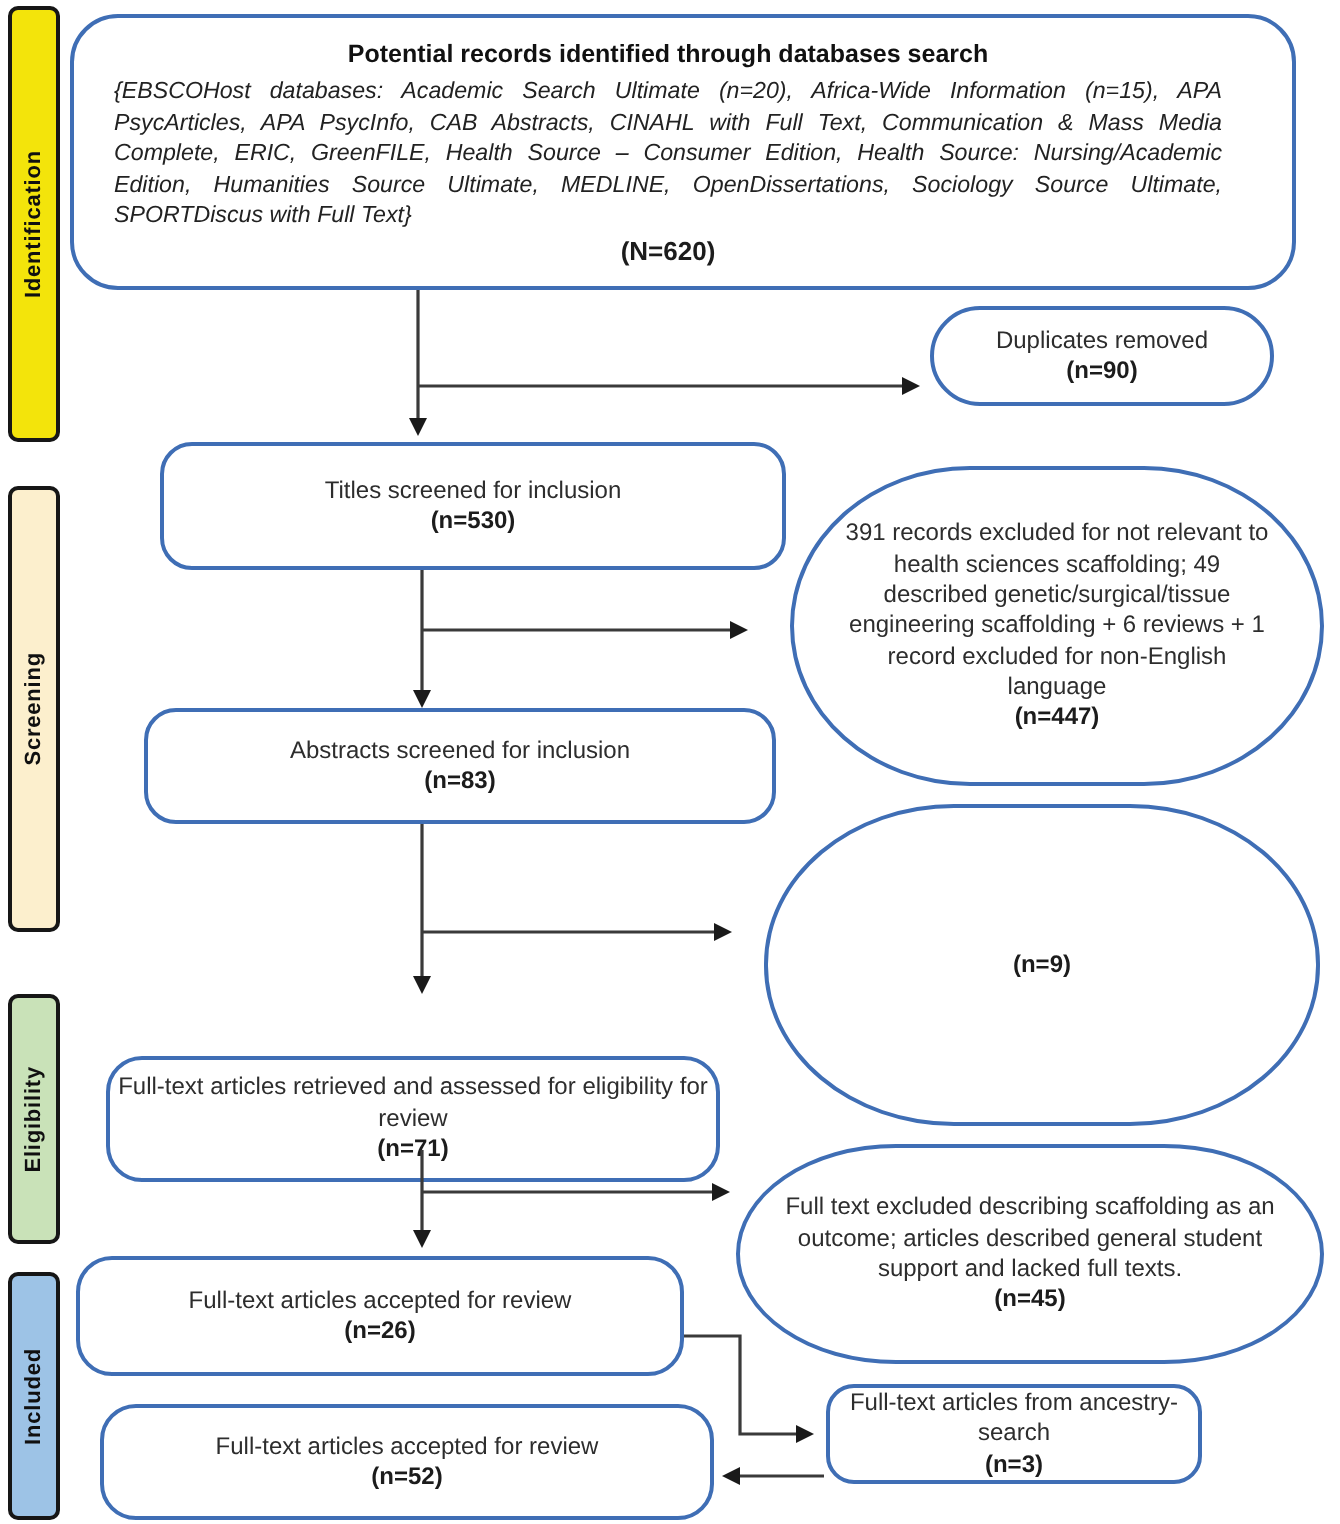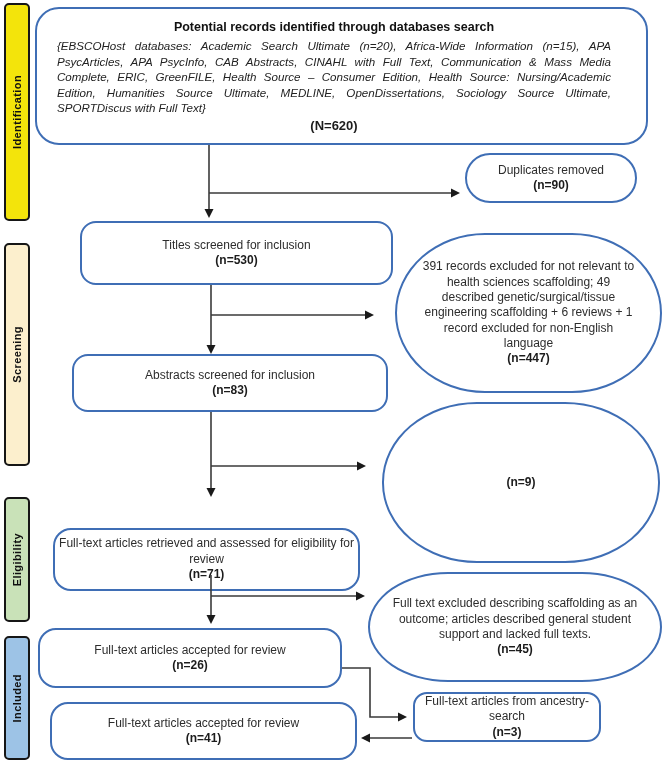--- a/index.html
+++ b/index.html
@@ -112,21 +112,21 @@
     <span class="count">(n=26)</span>
   </div>
 
   <div class="node n-ancestry">
     <span>Full-text articles from ancestry-search</span>
     <span class="count">(n=3)</span>
   </div>
 
   <div class="node n-accepted29">
     <span>Full-text articles accepted for review</span>
-    <span class="count">(n=41)</span>
+    <span class="count">(n=52)</span>
   </div>
 
   <svg class="connectors" viewBox="0 0 670 762" aria-hidden="true">
     <g stroke="#3a3a3a" stroke-width="1.6" fill="none">
       <path d="M209,145 V210"></path>
       <path d="M209,193 H452"></path>
       <path d="M211,285 V346"></path>
       <path d="M211,315 H366"></path>
       <path d="M211,412 V489"></path>
       <path d="M211,466 H358"></path>

